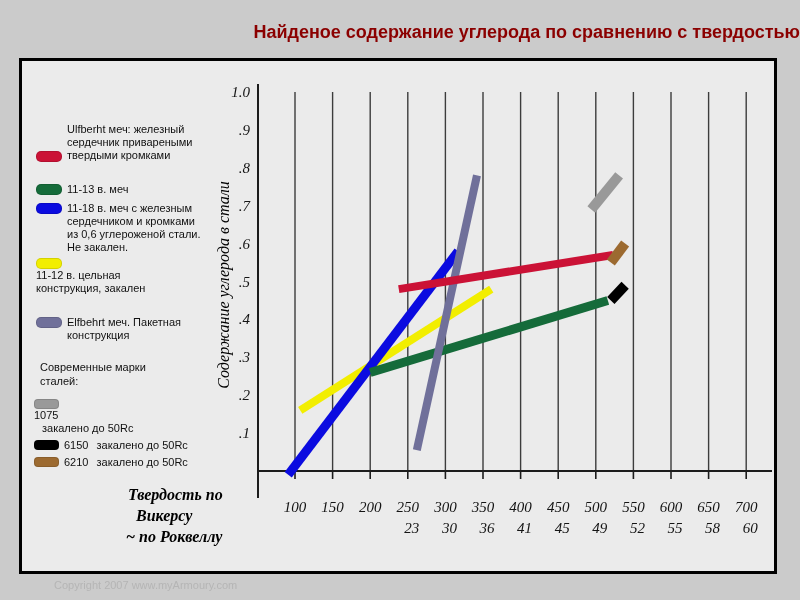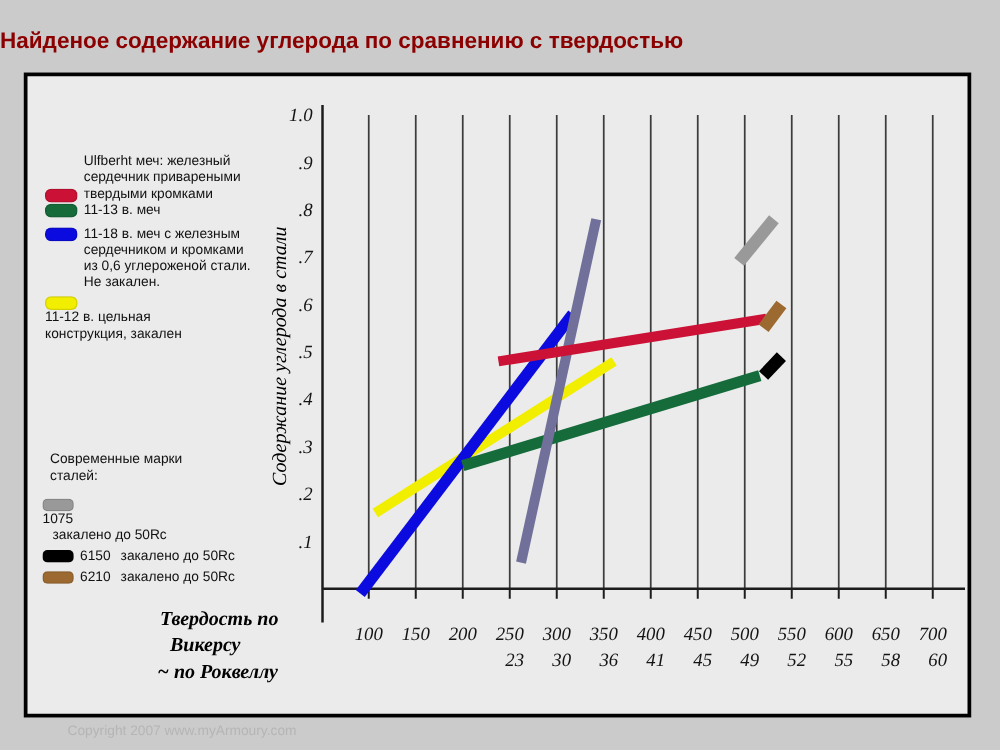--- a/index.html
+++ b/index.html
@@ -1,18 +1,18 @@
 <!DOCTYPE html>
 <html><head>
 <meta charset="utf-8">
 <style>
   html,body{margin:0;padding:0;background:#cbcbcb;}
   .page{position:relative;width:800px;height:600px;background:#cbcbcb;
         font-family:"Liberation Sans",sans-serif;overflow:hidden;}
-  .slide-title{position:absolute;top:22px;left:0;width:800px;text-align:left;
+  .slide-title{position:absolute;top:22px;left:0;width:800px;text-align:right;
         font-weight:bold;font-size:18px;color:#8b0000;}
   .frame{position:absolute;left:19px;top:58px;width:752px;height:510px;
         background:#ebebeb;border:3px solid #000;}
   #chart-svg{position:absolute;left:0;top:0;width:800px;height:600px;}
   .tick-label{font:italic 15px "Liberation Serif",serif;fill:#141414;}
   .axis-title{font:italic bold 16px "Liberation Serif",serif;fill:#000;}
   .axis-title-y{font:italic 16px "Liberation Serif",serif;fill:#000;}
   .legend{position:absolute;left:36px;top:123px;width:195px;}
   .lg-item{display:flex;align-items:flex-start;}
   .swatch{flex:0 0 auto;width:26px;height:11px;border-radius:5px;margin:1px 5px 0 0;
@@ -113,40 +113,47 @@
 
   <div class="legend" id="legend-swords">
       <div class="lg-item" style="margin-top: 0px; align-items: flex-end;">
         <span class="swatch" style="background: rgb(203, 18, 54);"></span>
         <span class="lg-text">
           <div>Ulfberht меч: железный</div>
           <div>сердечник привареными</div>
           <div>твердыми кромками</div>
         </span>
       </div>
-      <div class="lg-item" style="">
+      <div class="lg-item" style="margin-top: 21px;">
         <span class="swatch" style="background: rgb(21, 107, 58);"></span>
         <span class="lg-text">
           <div>11-13 в. меч</div>
         </span>
       </div>
       <div class="lg-item" style="margin-top: 6px;">
         <span class="swatch" style="background: rgb(11, 11, 224);"></span>
         <span class="lg-text">
           <div>11-18 в. меч с железным</div>
           <div>сердечником и кромками</div>
           <div>из 0,6 углероженой стали.</div>
           <div>Не закален.</div>
         </span>
       </div>
       <div class="lg-item" style="margin-top: 3px; flex-direction: column;">
         <span class="swatch" style="background: rgb(242, 238, 0);"></span>
         <span class="lg-text">
           <div>11-12 в. цельная</div>
           <div>конструкция, закален</div>
+        </span>
+      </div>
+      <div class="lg-item" style="margin-top: 21px;">
+        <span class="swatch" style="background: rgb(112, 112, 154);"></span>
+        <span class="lg-text">
+          <div>Elfbehrt меч. Пакетная</div>
+          <div>конструкция</div>
         </span>
       </div>
     </div>
 
   <div class="modern">
     <div class="modern-header">
       <div>Современные марки</div>
       <div>сталей:</div>
     </div>
     <div id="legend-modern-items">

